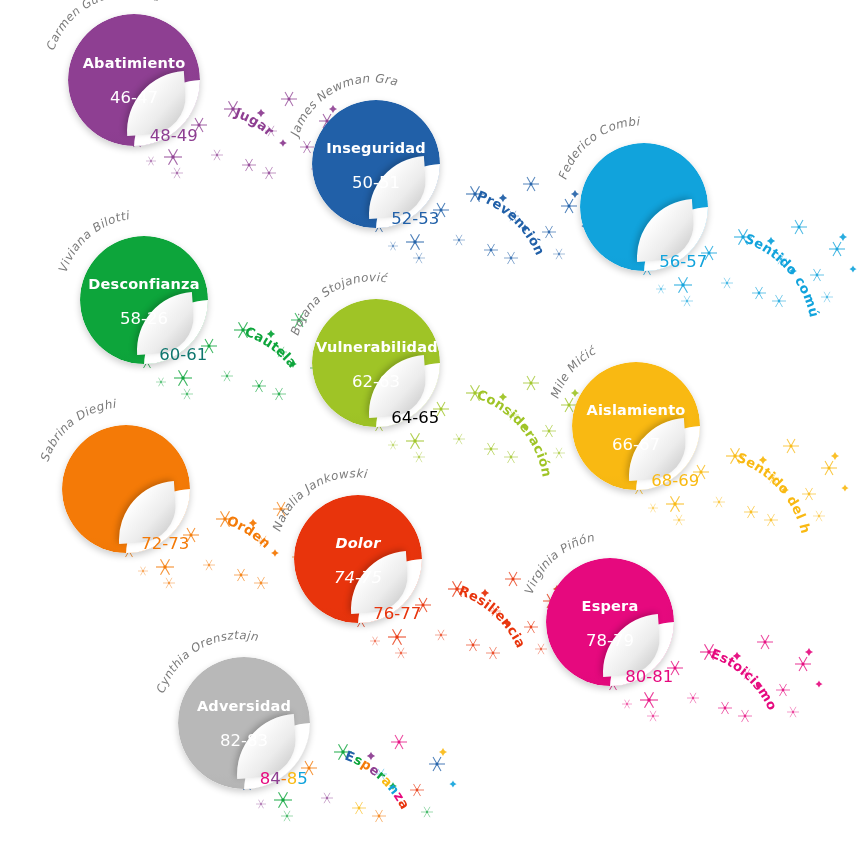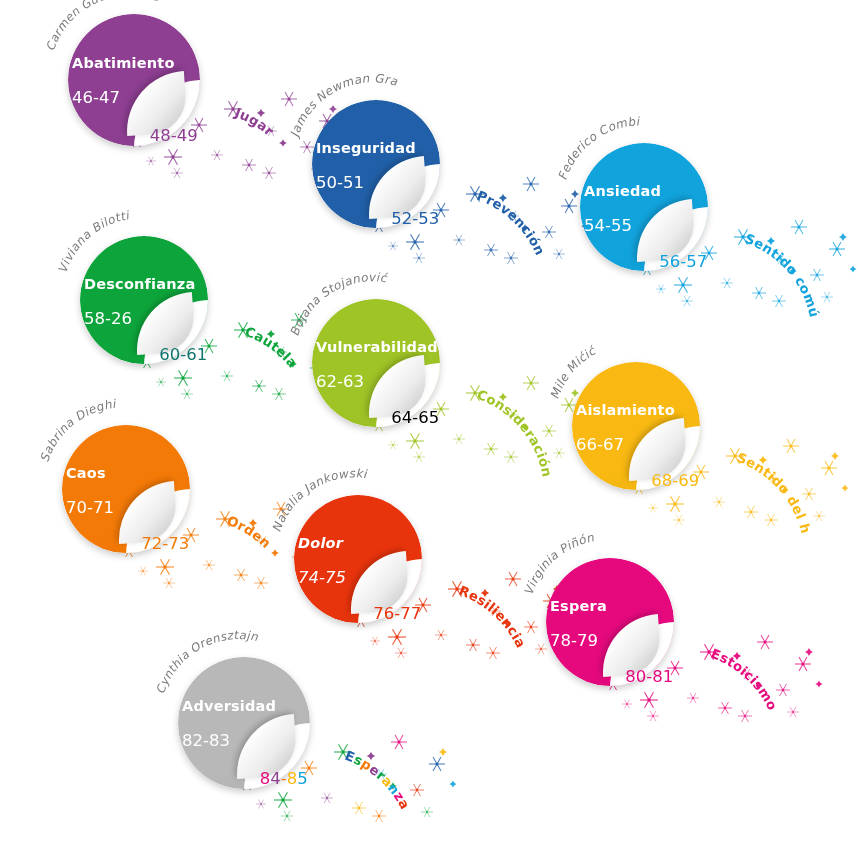--- a/index.html
+++ b/index.html
@@ -34,21 +34,21 @@
 
   
   .cutter{position:absolute;border-radius:0 0 50% 0;background:#fff;}
   .curl{position:absolute;
         background:
           linear-gradient(135deg,#ffffff 0%,#fdfdfd 32%,#ececec 62%,#d2d2d2 85%,#bdbdbd 100%);
         box-shadow:-2px -2px 6px rgba(0,0,0,.22);
   }
 
   
-  .inner{position:absolute;text-align:left;color:#fff;pointer-events:none;}
+  .inner{position:absolute;text-align:center;color:#fff;pointer-events:none;}
   .inner .t{font-weight:bold;font-size:14.5px;letter-spacing:.2px;line-height:1.12;}
   .inner .p{font-size:16.5px;line-height:1.25;margin-top:17px;}
 
   
   .sub{position:absolute;pointer-events:none;overflow:visible;}
   .sub text{font-family:"DejaVu Sans", sans-serif;font-weight:bold;font-size:13.2px;letter-spacing:.3px;}
   .subpages{position:absolute;font-size:16.5px;white-space:nowrap;}
 
   
   .spk{position:absolute;pointer-events:none;}
@@ -416,24 +416,20 @@
         <defs>
           <path id="ap2" d="M 20.17654093305785 76.39773682300608 A 82 82 0 0 1 127.04565175270479 21.945205095555494" fill="none"></path>
         </defs>
         <text><textPath xlink:href="#ap2" startOffset="2%">Federico Combi</textPath></text>
       </svg>
       <div class="disc" style="left: 0px; top: 0px; width: 128px; height: 128px;">
         <div class="face" style="background: radial-gradient(circle at 34% 28%, rgb(17, 163, 220) 0%, rgb(17, 163, 220) 62%, rgba(0, 0, 0, 0.1) 125%), rgb(17, 163, 220);"></div>
         <div class="cutter" style="width: 66.56px; height: 66.56px; left: 64px; top: 64px; background: rgb(255, 255, 255); border-radius: 100% 0px 0px;"></div>
       </div>
       <div class="curl" style="width: 58.88px; height: 58.88px; left: 55.04px; top: 57.6px; border-radius: 100% 0px 62%; transform: rotate(-4deg);"></div>
-      <div class="inner" style="left: 4px; top: 39.68px; width: 120px;">
-        <div class="t">Ansiedad</div>
-        <div class="p">54-55</div>
-      </div>
       <svg width="230" height="110" viewBox="0 0 230 110" class="sub" style="left: 71.68px; top: 74.24px;">
         <defs>
           <path id="sp2" d="M 90.90169943749474 24.89434837048465 A 100 100 0 0 1 158.4807753012208 102.63518223330696" fill="none"></path>
         </defs>
         <text fill="#11a3dc"><textPath xlink:href="#sp2" startOffset="1%">Sentido común</textPath></text>
       </svg>
       <div class="subpages" style="left: 79.36px; top: 108.8px; color: rgb(17, 163, 220);">56-57</div>
     </div>
     <div class="group" style="left: 80px; top: 236px; width: 378px; height: 248px;">
       <svg width="260" height="130" viewBox="0 0 260 130" class="spk" style="left: 51.2px; top: 53.76px;">
@@ -920,24 +916,20 @@
         <defs>
           <path id="ap6" d="M 20.17654093305785 76.39773682300608 A 82 82 0 0 1 127.04565175270479 21.945205095555494" fill="none"></path>
         </defs>
         <text><textPath xlink:href="#ap6" startOffset="2%">Sabrina Dieghi</textPath></text>
       </svg>
       <div class="disc" style="left: 0px; top: 0px; width: 128px; height: 128px;">
         <div class="face" style="background: radial-gradient(circle at 34% 28%, rgb(244, 122, 7) 0%, rgb(244, 122, 7) 62%, rgba(0, 0, 0, 0.1) 125%), rgb(244, 122, 7);"></div>
         <div class="cutter" style="width: 66.56px; height: 66.56px; left: 64px; top: 64px; background: rgb(255, 255, 255); border-radius: 100% 0px 0px;"></div>
       </div>
       <div class="curl" style="width: 58.88px; height: 58.88px; left: 55.04px; top: 57.6px; border-radius: 100% 0px 62%; transform: rotate(-4deg);"></div>
-      <div class="inner" style="left: 4px; top: 39.68px; width: 120px;">
-        <div class="t">Caos</div>
-        <div class="p">70-71</div>
-      </div>
       <svg width="230" height="110" viewBox="0 0 230 110" class="sub" style="left: 71.68px; top: 74.24px;">
         <defs>
           <path id="sp6" d="M 90.90169943749474 24.89434837048465 A 100 100 0 0 1 158.4807753012208 102.63518223330696" fill="none"></path>
         </defs>
         <text fill="#f47a07"><textPath xlink:href="#sp6" startOffset="1%">Orden</textPath></text>
       </svg>
       <div class="subpages" style="left: 79.36px; top: 108.8px; color: rgb(244, 122, 7);">72-73</div>
     </div>
     <div class="group" style="left: 294px; top: 495px; width: 378px; height: 248px;">
       <svg width="260" height="130" viewBox="0 0 260 130" class="spk" style="left: 51.2px; top: 53.76px;">

